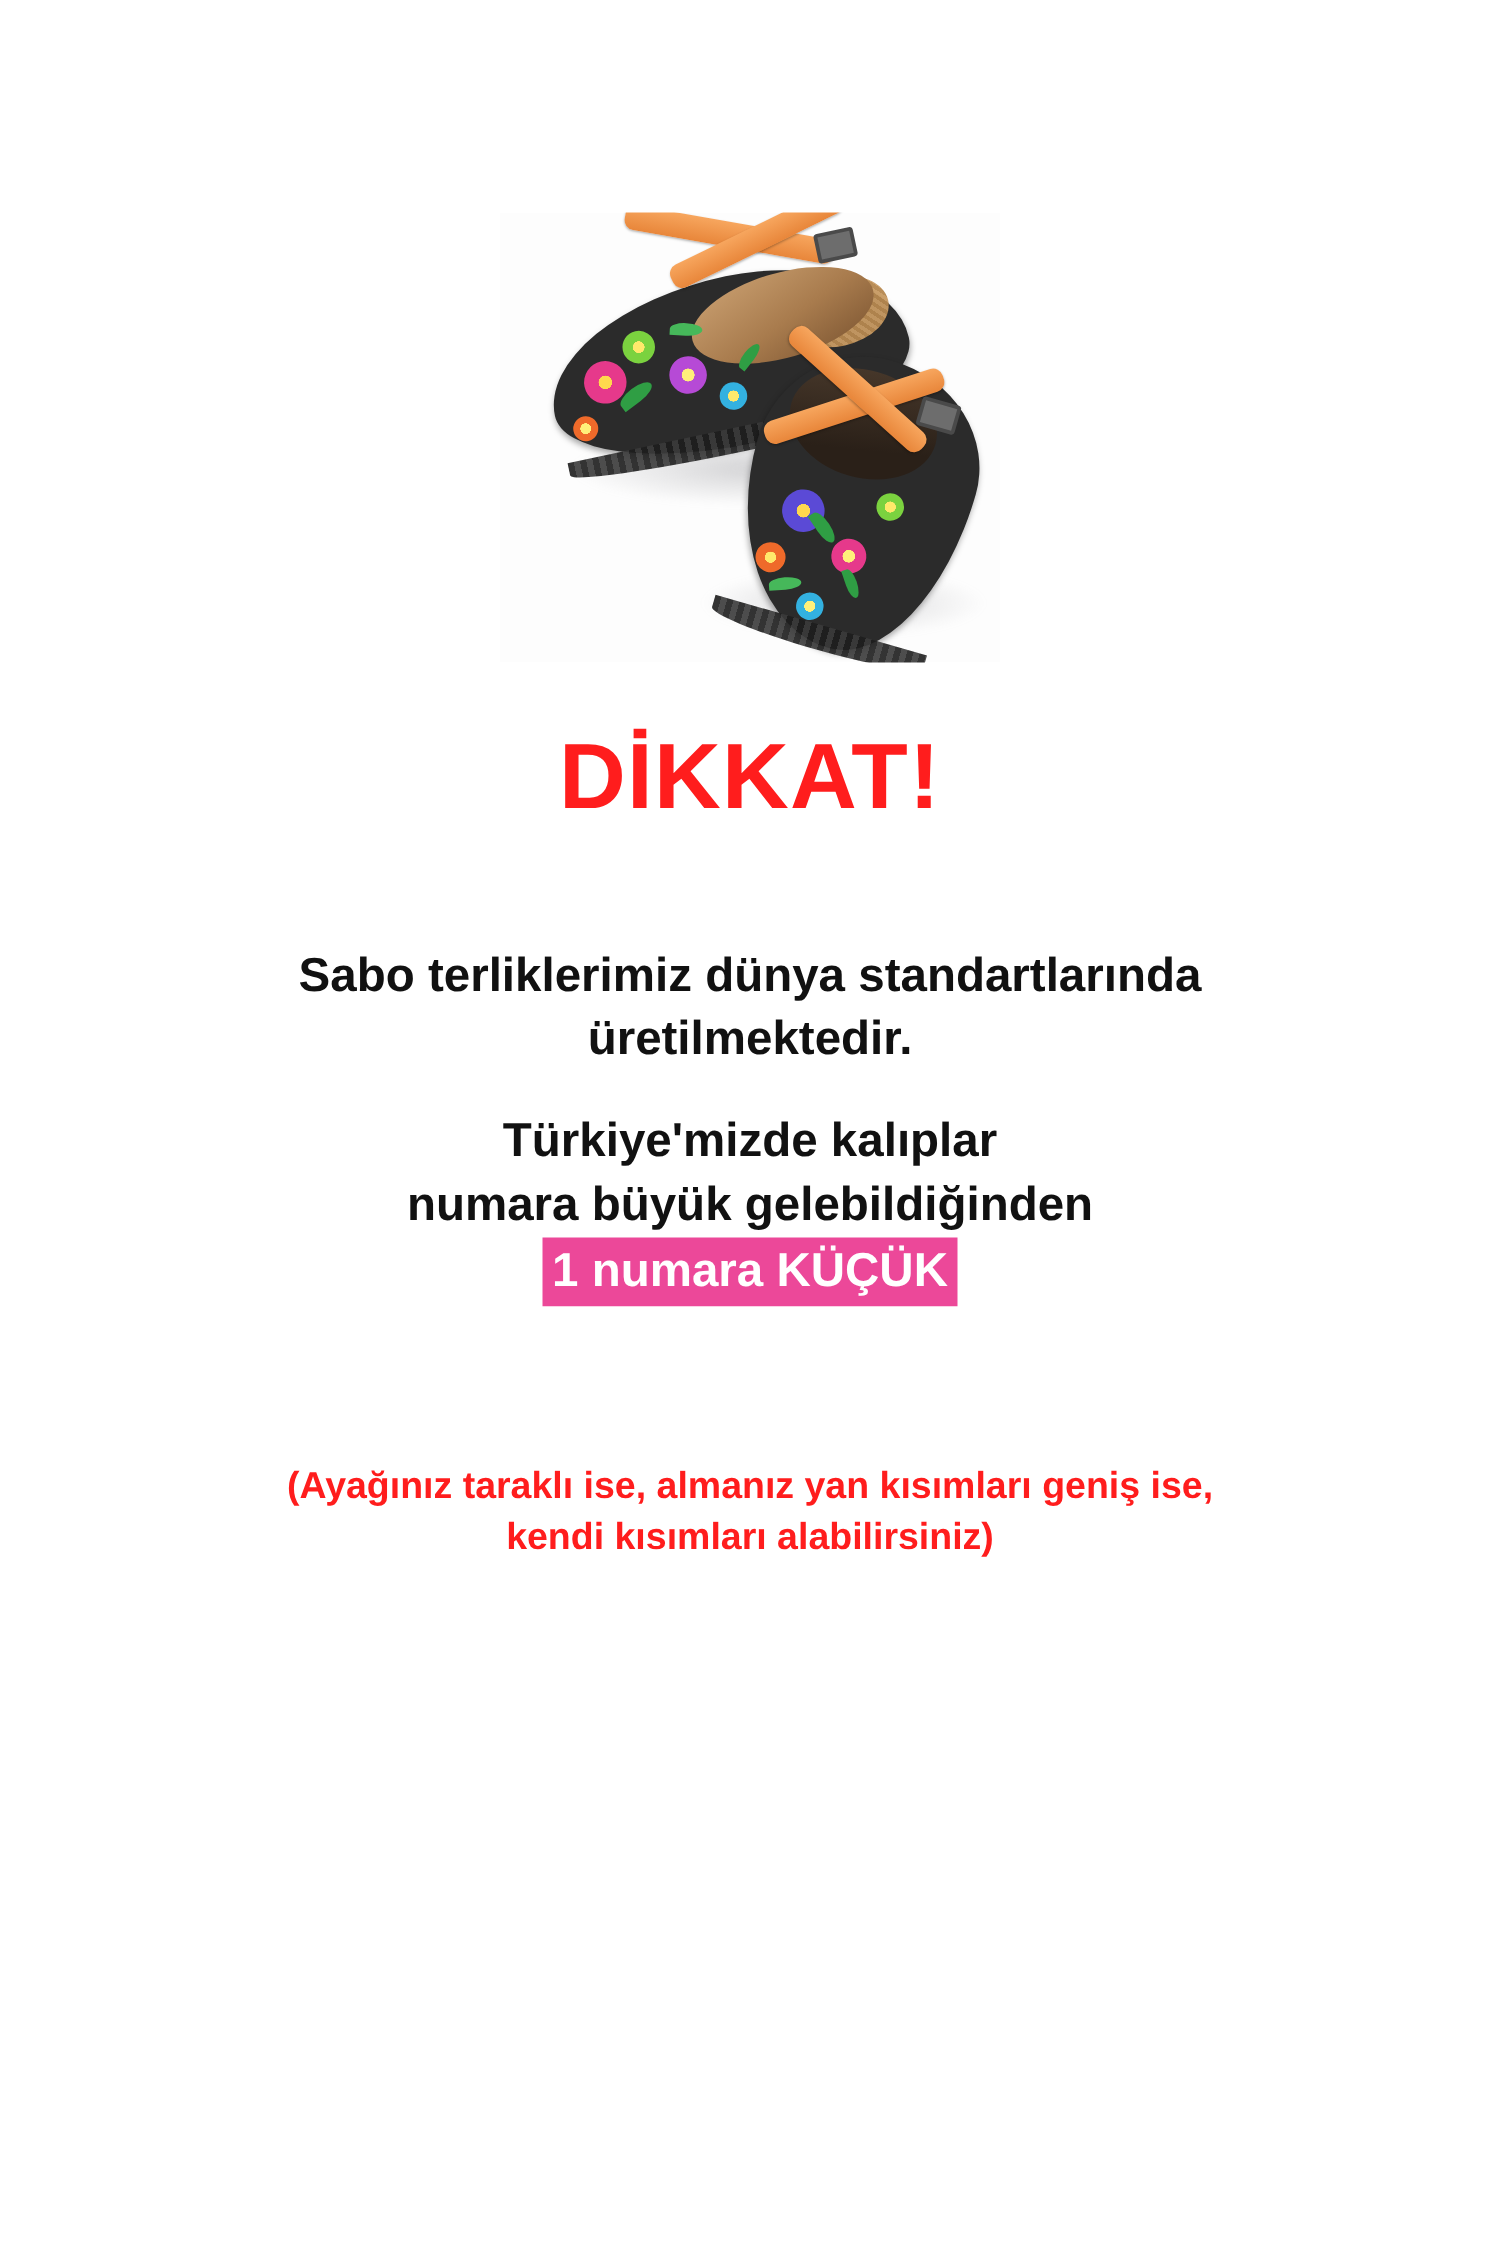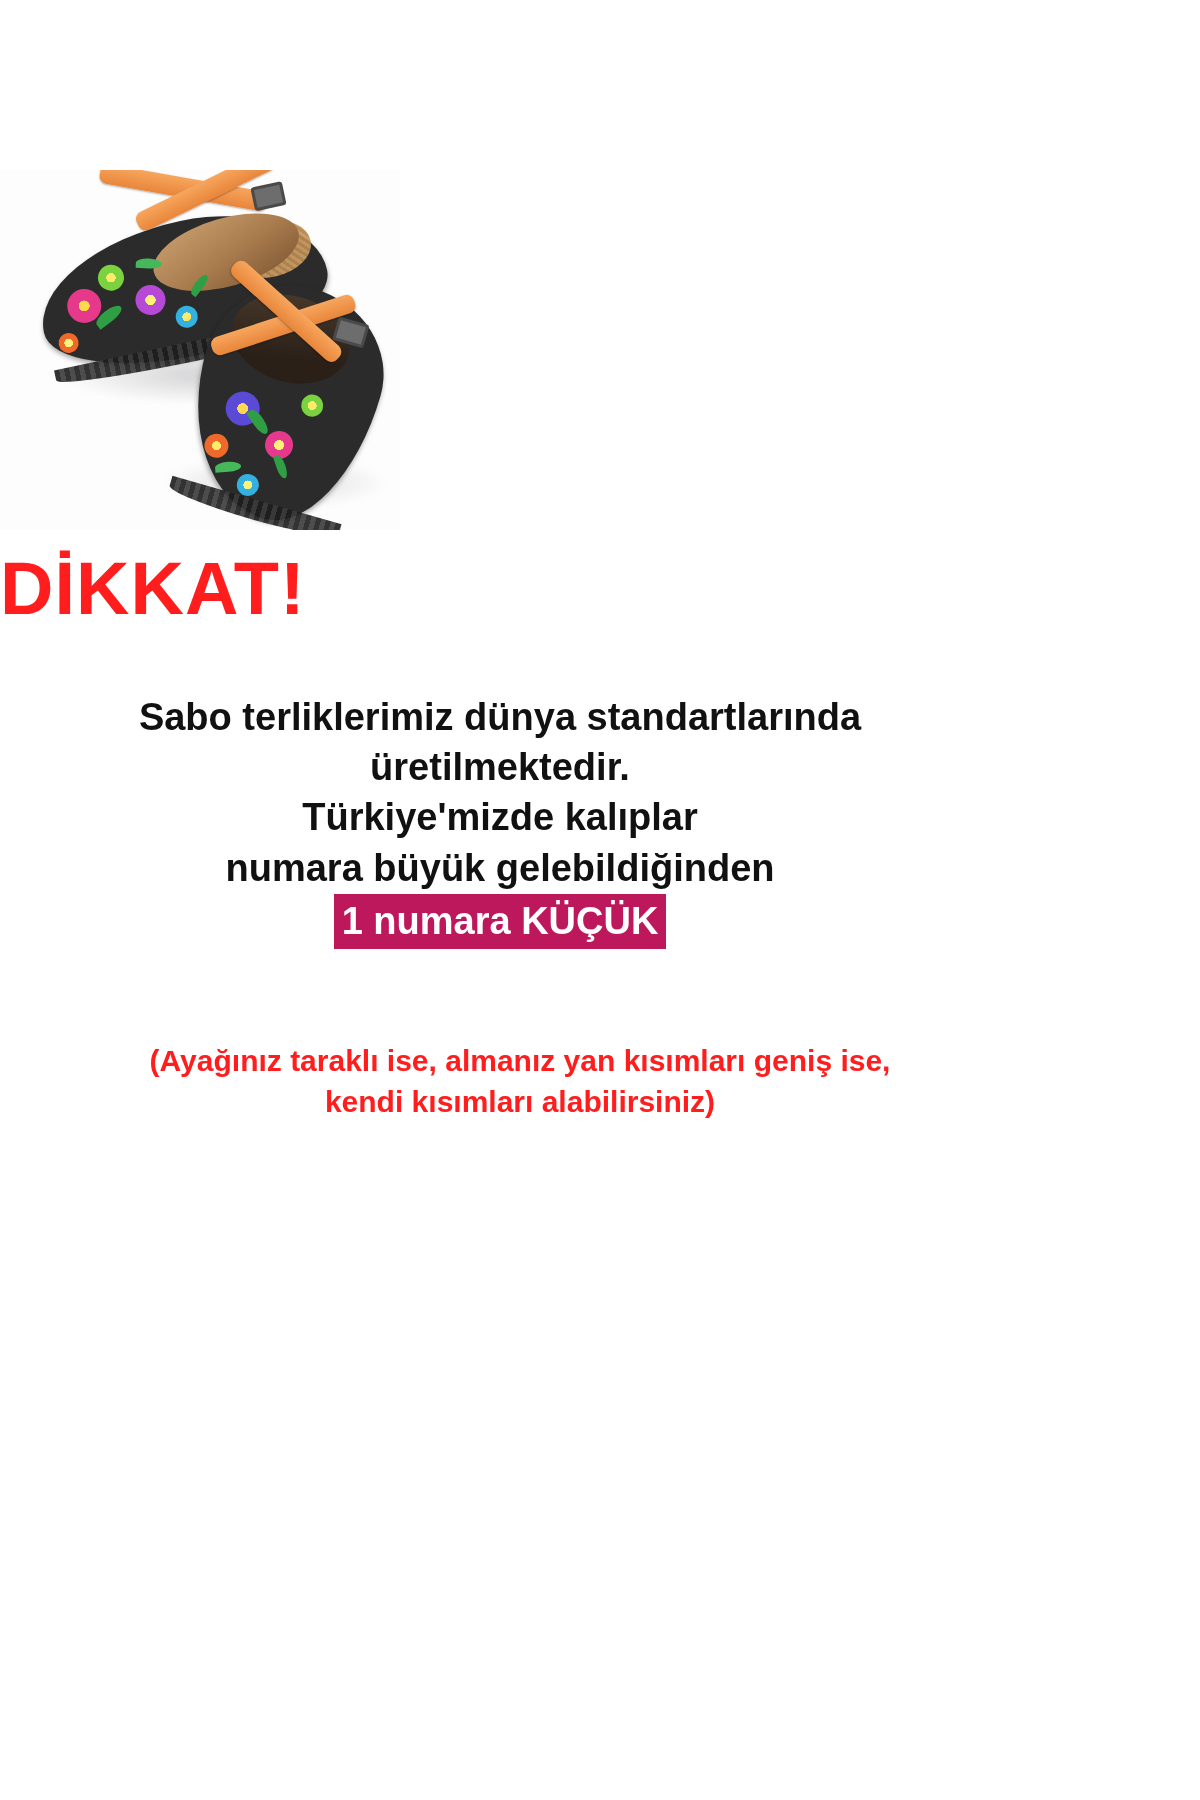--- a/index.html
+++ b/index.html
@@ -13,21 +13,22 @@
     font-family: "Liberation Sans", sans-serif;
     overflow: hidden;
   }
   .page {
     position: relative;
     width: 1200px;
     height: 1800px;
     background: #ffffff;
     display: flex;
     flex-direction: column;
-    align-items: flex-start;
+    align-items: center;
+    gap: 32px;
   }
 
   
   .photo-wrap {
     margin-top: 170px;
     width: 400px;
     height: 360px;
     position: relative;
     overflow: hidden;
     background: #ffffff;
@@ -167,21 +168,21 @@
   }
   .para2 {
     width: 1000px;
     text-align: center;
     font-size: 38px;
     font-weight: bold;
     color: #111111;
     line-height: 1.34;
   }
   .hl {
-    background: #be185d;
+    background: #ec4899;
     color: #ffffff;
     padding: 2px 8px;
     display: inline-block;
   }
   .note {
     margin-top: 92px;
     width: 1040px;
     text-align: center;
     font-size: 30px;
     font-weight: bold;

